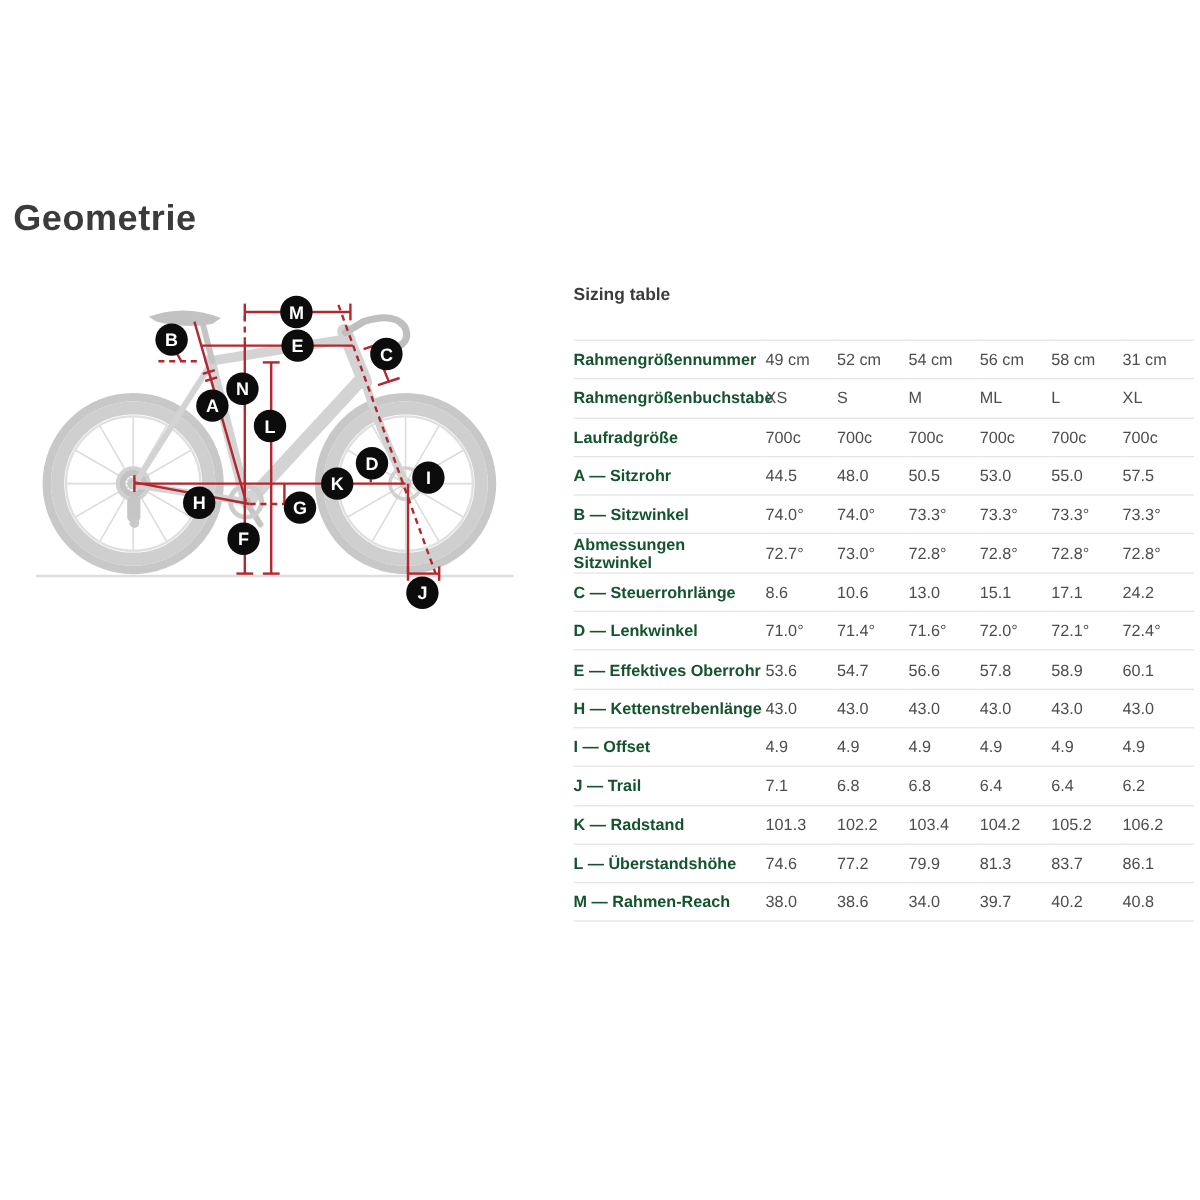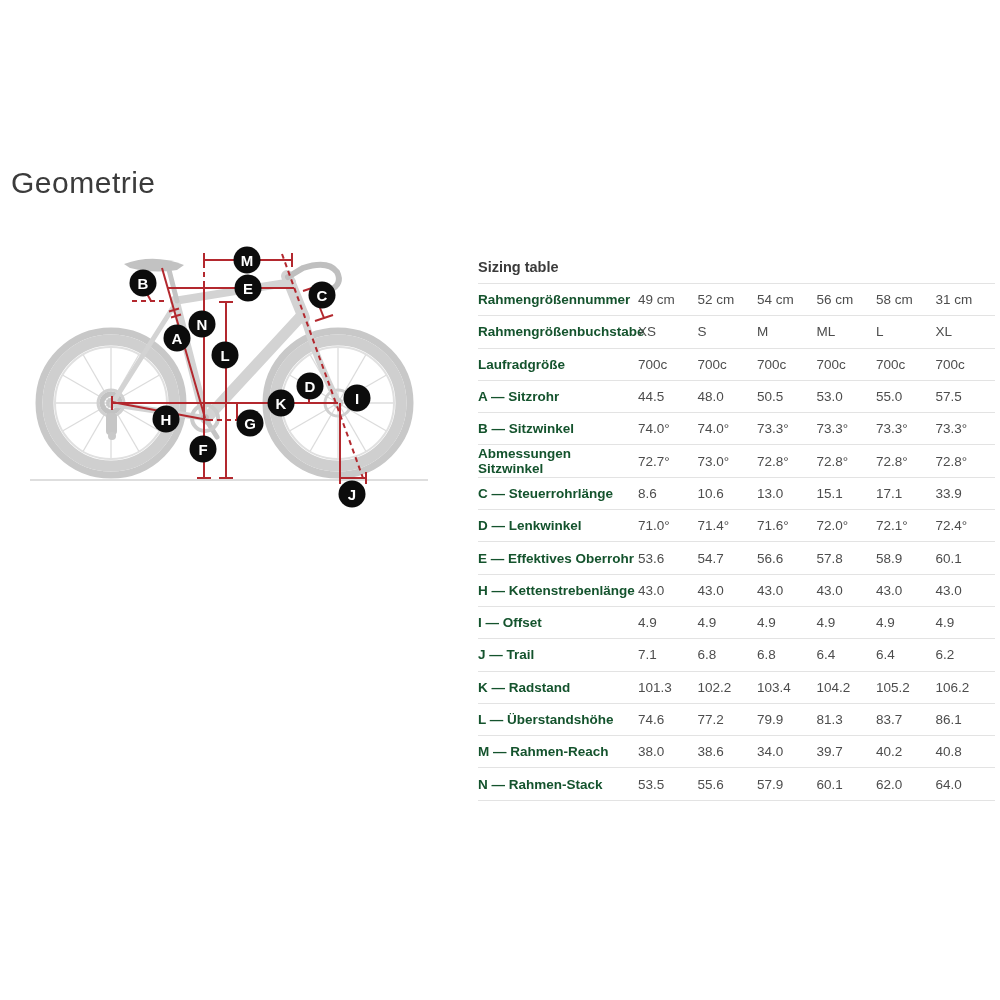--- a/index.html
+++ b/index.html
@@ -1,22 +1,22 @@
 <!DOCTYPE html>
 <html><head>
 <meta charset="utf-8">
 <style>
   html,body{margin:0;padding:0;background:#ffffff;}
   .page{position:relative;width:1000px;height:1000px;background:#ffffff;overflow:hidden;
         font-family:"Liberation Sans",sans-serif;}
-  .page-title{position:absolute;left:11px;top:166px;margin:0;font-size:30px;font-weight:400;
+  .page-title{position:absolute;left:11px;top:166px;margin:0;font-size:30px;font-weight:700;
         color:#3b3b3b;letter-spacing:.5px;}
   .subtitle{position:absolute;left:467px;top:213px;width:525px;margin:0;font-size:15.5px;
         line-height:1.25;color:#c51f33;font-weight:400;}
-  .table-heading{position:absolute;left:478px;top:259px;margin:0;font-size:14.5px;
+  .table-heading{position:absolute;left:478px;top:238px;margin:0;font-size:14.5px;
         font-weight:700;color:#3b3b3b;}
   .sizing-table{position:absolute;left:478px;top:283px;width:517px;border-collapse:collapse;
         table-layout:fixed;}
   .sizing-table th{width:160px;}
   .sizing-table th,.sizing-table td{border-top:1px solid #e3e3e3;height:31.3px;padding:0;
         text-align:left;vertical-align:middle;font-size:13.5px;}
   .sizing-table tr:last-child th,.sizing-table tr:last-child td{border-bottom:1px solid #e3e3e3;}
   .sizing-table th{font-weight:700;color:#14532d;}
   .sizing-table td{font-weight:400;color:#4d4d4d;}
   .diagram{position:absolute;left:20px;top:240px;width:420px;height:280px;}
@@ -256,21 +256,21 @@
           <td>72.8°</td>
           <td>72.8°</td>
         </tr>
       <tr>
           <th>C — Steuerrohrlänge</th>
           <td>8.6</td>
           <td>10.6</td>
           <td>13.0</td>
           <td>15.1</td>
           <td>17.1</td>
-          <td>33.9</td>
+          <td>24.2</td>
         </tr>
       <tr>
           <th>D — Lenkwinkel</th>
           <td>71.0°</td>
           <td>71.4°</td>
           <td>71.6°</td>
           <td>72.0°</td>
           <td>72.1°</td>
           <td>72.4°</td>
         </tr>
@@ -330,25 +330,16 @@
         </tr>
       <tr>
           <th>M — Rahmen-Reach</th>
           <td>38.0</td>
           <td>38.6</td>
           <td>34.0</td>
           <td>39.7</td>
           <td>40.2</td>
           <td>40.8</td>
         </tr>
-      <tr>
-          <th>N — Rahmen-Stack</th>
-          <td>53.5</td>
-          <td>55.6</td>
-          <td>57.9</td>
-          <td>60.1</td>
-          <td>62.0</td>
-          <td>64.0</td>
-        </tr>
     </tbody>
   </table>
 
 </div>
 
 </body></html>

